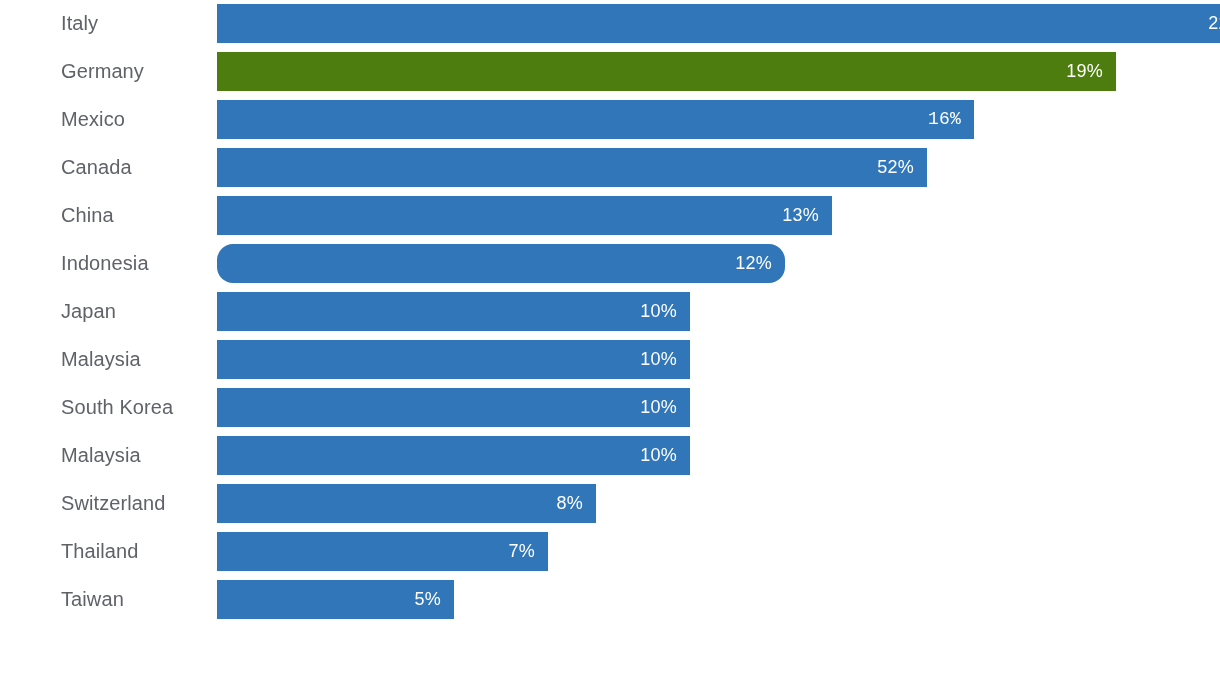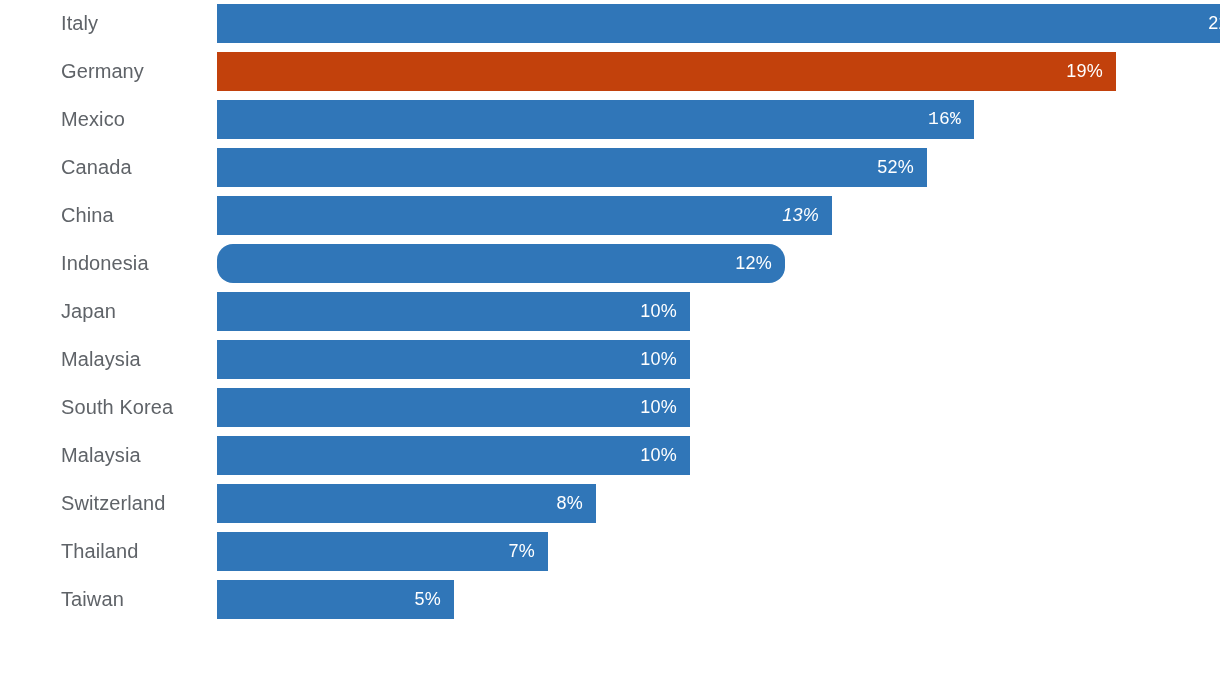--- a/index.html
+++ b/index.html
@@ -91,21 +91,21 @@
     <div class="bar-track">
       <div class="bar" title="Italy 22%" style="width: 1041px; background: rgb(48, 118, 184);">
         <span class="bar-value">22%</span>
       </div>
     </div>
   </div>
 
   <div class="row">
     <div class="row-label">Germany</div>
     <div class="bar-track">
-      <div class="bar" title="Germany 19%" style="width: 899px; background: #c2410c;">
+      <div class="bar" title="Germany 19%" style="width: 899px; background: #4d7c0f;">
         <span class="bar-value">19%</span>
       </div>
     </div>
   </div>
 
 
   <div class="row">
     <div class="row-label">Mexico</div>
     <div class="bar-track">
       <div class="bar" title="Mexico 16%" style="width: 757px; background: rgb(48, 118, 184); font-family: Liberation Mono, monospace;">
@@ -119,21 +119,21 @@
     <div class="bar-track">
       <div class="bar" title="Canada 15%" style="width: 710px; background: rgb(48, 118, 184);">
         <span class="bar-value">52%</span>
       </div>
     </div>
   </div>
 
   <div class="row">
     <div class="row-label">China</div>
     <div class="bar-track">
-      <div class="bar" title="China 13%" style="width: 615px; background: rgb(48, 118, 184); font-style: italic;">
+      <div class="bar" title="China 13%" style="width: 615px; background: rgb(48, 118, 184);">
         <span class="bar-value">13%</span>
       </div>
     </div>
   </div>
 
   <div class="row">
     <div class="row-label">Indonesia</div>
     <div class="bar-track">
       <div class="bar" title="Indonesia 12%" style="width: 568px; background: rgb(48, 118, 184); border-radius: 16px;">
         <span class="bar-value">12%</span>

